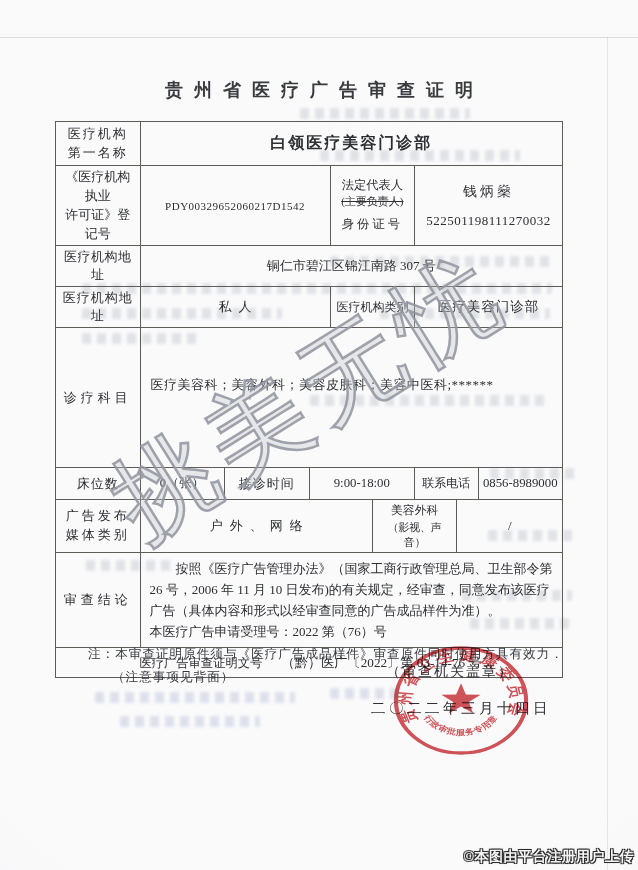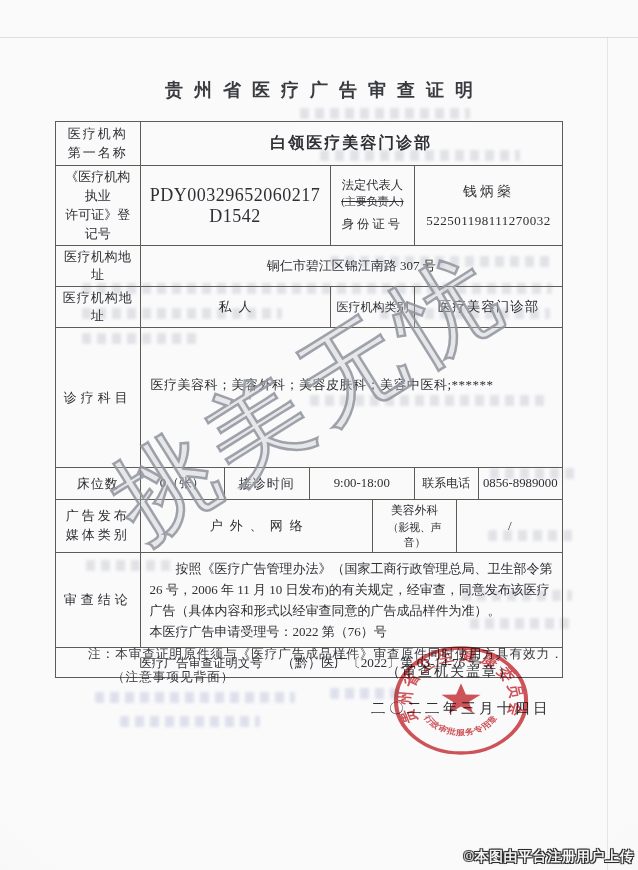--- a/index.html
+++ b/index.html
@@ -24,21 +24,21 @@
 
   
   table.cert { position:absolute; left:55px; top:121px; width:508px;
     border-collapse:collapse; table-layout:fixed; }
   table.cert td { border:1px solid var(--line); padding:2px 4px; vertical-align:middle;
     font-size:13px; text-align:center; word-break:break-all; }
   td.lbl   { font-size:12.5px; letter-spacing:2px; }
   td.left  { text-align:left; padding-left:8px; }
   .l2      { display:block; line-height:1.45; }
   .orgname { font-size:16px; font-weight:600; letter-spacing:2px; }
-  .licno   { font-size:18px; letter-spacing:.5px;margin-top:44px; }
+  .licno   { font-size:11px; letter-spacing:.5px;margin-top:44px; }
   .rep-l1  { display:block; font-size:12.3px; line-height:1.3; }
   .rep-l2  { display:block; font-size:11px; line-height:1.3; text-decoration:line-through; }
   .rep-l3  { display:block; font-size:12.3px; letter-spacing:3px; margin-top:8px; }
   .rep-name{ display:block; font-size:14px; letter-spacing:3px; margin-bottom:12px; }
   .rep-id  { display:block; font-size:13px; letter-spacing:.5px; }
   .wide-sp { letter-spacing:7px; font-size:14px; text-indent:7px; }
   .dept-cell { vertical-align:top !important; text-align:left !important; padding:48px 10px 4px 10px !important; letter-spacing:.5px; }
   .dur-l1  { display:block; font-size:11.8px; line-height:1.5; }
   .dur-l2  { display:block; font-size:10.8px; line-height:1.4; }
   .concl-cell { text-align:left !important; padding:5px 9px !important; font-size:12.8px; line-height:1.62; }

